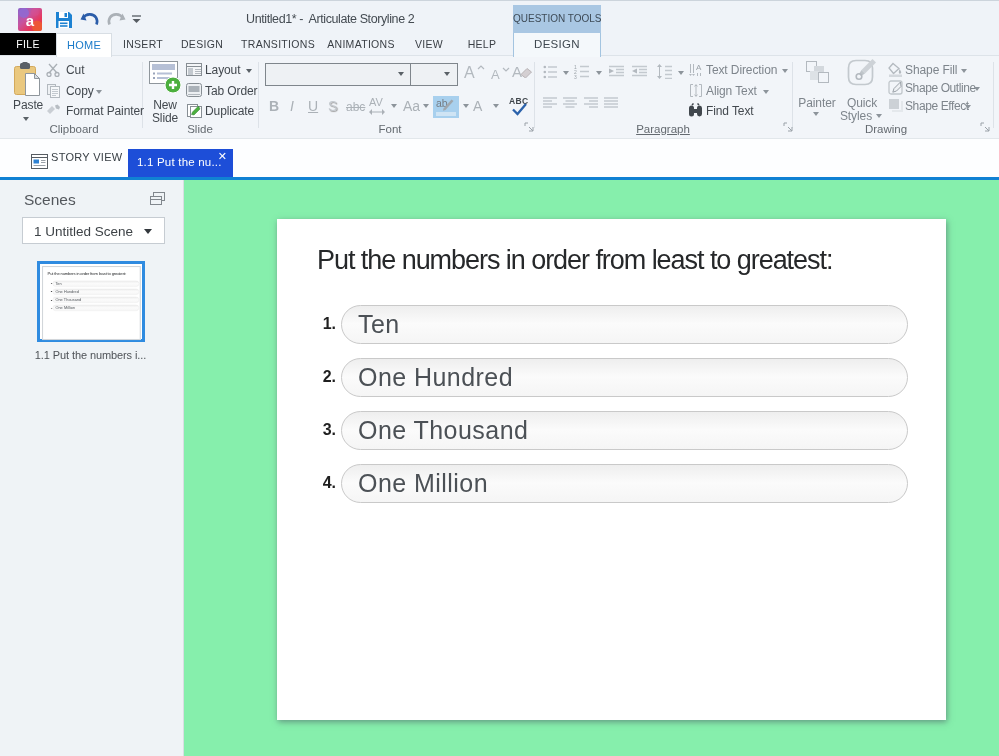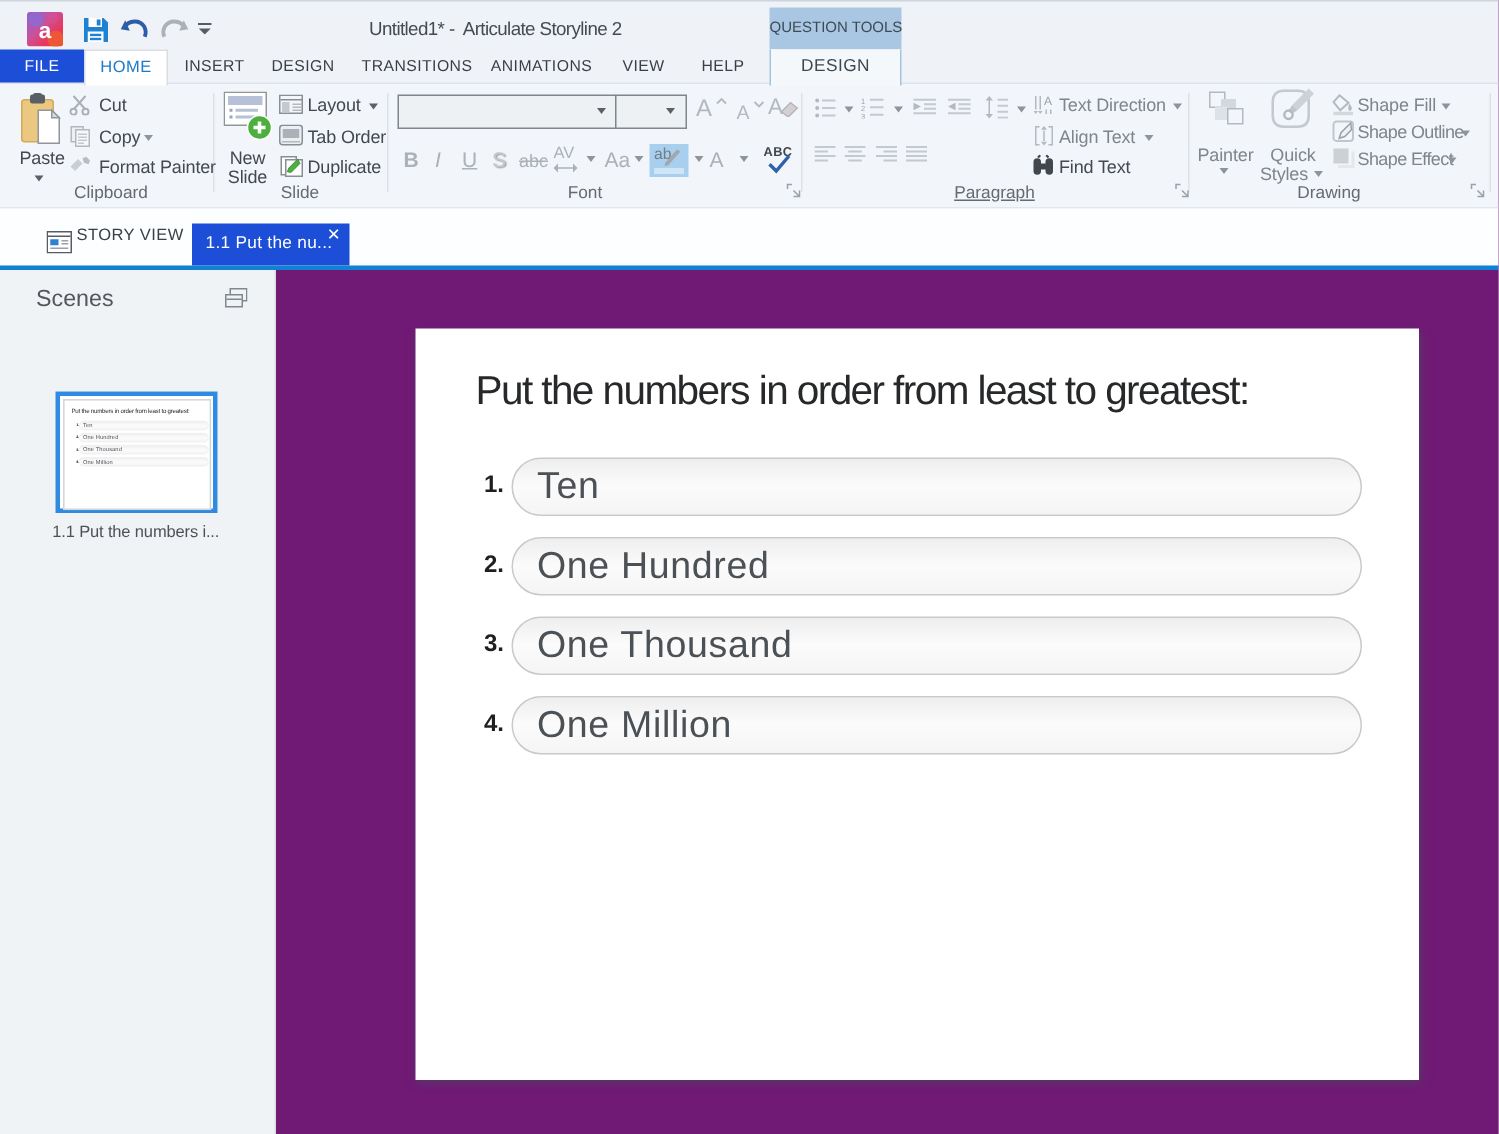--- a/index.html
+++ b/index.html
@@ -9,21 +9,21 @@
 
 
 #titlebar { left:0; top:0; width:999px; height:33px; background:#eff3f8; border-top:1px solid #ccd4dc; }
 #apptitle { left:246px; top:11px; font-size:12.5px; letter-spacing:-0.4px; color:#444b52; white-space:nowrap; }
 #qtools { left:513px; top:5px; width:88px; height:28px; background:#a9c7e3; font-size:10px; color:#3d4a56; text-align:center; line-height:28px; letter-spacing:0px; white-space:nowrap; }
 
 
 #menubar { left:0; top:33px; width:999px; height:23px; background:#eff3f8; }
 #menuline { left:0; top:55px; width:999px; height:1px; background:#dde3e9; }
 .mtab { position:absolute; top:0; height:23px; line-height:23px; font-size:10.5px; color:#3a3f45; text-align:center; letter-spacing:0.3px; }
-#tab-file { left:0; width:56px; background:#1d4ed8; color:#fff; }
+#tab-file { left:0; width:56px; background:#000000; color:#fff; }
 #tab-home { left:56px; width:56px; background:#fff; color:#1b7bc9; border:1px solid #d8dee4; border-bottom:none; top:0px; height:24px; z-index:3; font-size:11px; }
 #tab-qdesign { left:513px; top:33px; width:88px; height:24px; background:#f4f8fb; border-left:1px solid #a3c4e0; border-right:1px solid #a3c4e0; color:#3f4850; z-index:3; font-size:11.5px; }
 
 
 #ribbon { left:0; top:56px; width:999px; height:83px; background:#f2f5f9; border-bottom:1px solid #e2e7eb; }
 .vsep { position:absolute; top:6px; height:66px; width:1px; background:#dde2e8; }
 .glabel { position:absolute; top:66.5px; height:14px; font-size:11.5px; color:#646a70; text-align:center; width:100px; }
 .rtext { position:absolute; font-size:12px; letter-spacing:-0.1px; color:#43494f; white-space:nowrap; }
 .rtext.grey { color:#7e858c; }
 .caret { position:absolute; width:0; height:0; border-left:3.5px solid transparent; border-right:3.5px solid transparent; border-top:4px solid #8d949b; }
@@ -33,21 +33,21 @@
 
 
 #tabstrip { left:0; top:139px; width:999px; height:38px; background:#fdfeff; }
 #bluebar { left:0; top:177px; width:999px; height:3px; background:#1081d3; }
 #storyview { position:absolute; left:51px; top:12px; font-size:11px; color:#394046; letter-spacing:0.3px; }
 #slidetab { position:absolute; left:128px; top:10px; width:105px; height:28px; background:#1d4ed8; }
 #slidetab .lbl { position:absolute; left:9px; top:7px; font-size:11.5px; color:#fff; letter-spacing:0.2px; }
 #slidetab .x { position:absolute; right:6px; top:1px; font-size:11px; color:#fff; }
 
 
-#content { left:0; top:180px; width:999px; height:576px; background:#701a75; }
+#content { left:0; top:180px; width:999px; height:576px; background:#86efac; }
 #scenespanel { left:0; top:0; width:184px; height:576px; background:#eff3f6; border-right:1px solid #d9dee3; }
 #scenes-h { left:24px; top:11px; font-size:15.5px; color:#53575c; }
 #scenedrop { left:22px; top:37px; width:143px; height:27px; background:#fff; border:1px solid #c6ccd2; }
 #scenedrop .t { position:absolute; left:11px; top:6px; font-size:13.5px; color:#3e4347; }
 #scenedrop .c { position:absolute; right:12px; top:11px; width:0; height:0; border-left:4.5px solid transparent; border-right:4.5px solid transparent; border-top:5.5px solid #33383d; }
 #thumb { left:37px; top:81px; width:108px; height:81px; background:#fff; border:3px solid #2f8be0; }
 #thumbcap { left:8px; top:169px; width:165px; text-align:center; font-size:11px; letter-spacing:-0.1px; color:#4e5257; }
 
 
 #slide { left:277px; top:39px; width:669px; height:501px; background:#fff; box-shadow:1px 2px 6px rgba(70,80,95,0.55); }
@@ -365,20 +365,24 @@
 <div id="bluebar" class="abs"></div>
 
 <div id="content" class="abs">
   <div id="scenespanel" class="abs">
     <div id="scenes-h" class="abs">Scenes</div>
     <svg class="abs" style="left:150px;top:12px;" width="15" height="14" viewBox="0 0 15 14">
       <rect x="3.5" y="0.5" width="11" height="8" fill="#eff3f6" stroke="#81878d"></rect>
       <rect x="0.5" y="4.5" width="11" height="8" fill="#eff3f6" stroke="#81878d"></rect>
       <path d="M1 7.5 h10" stroke="#81878d"></path>
     </svg>
+    <div id="scenedrop" class="abs">
+        <div class="t">1 Untitled Scene</div>
+        <div class="c"></div>
+      </div>
     <div id="thumb" class="abs">
       <div id="mini">
         <div style="position:absolute;left:30px;top:31px;font-size:27px;letter-spacing:-1px;color:#26282a;">Put the numbers in order from least to greatest:</div>
         <div style="position:absolute;left:38px;top:100px;width:26px;text-align:right;font-size:16px;font-weight:bold;">1.</div>
         <div class="pill" style="top:90px;left:64px;">
             <div class="pt">Ten</div>
           </div>
         <div style="position:absolute;left:38px;top:153px;width:26px;text-align:right;font-size:16px;font-weight:bold;">2.</div>
         <div class="pill" style="top:143px;left:64px;">
             <div class="pt">One Hundred</div>

